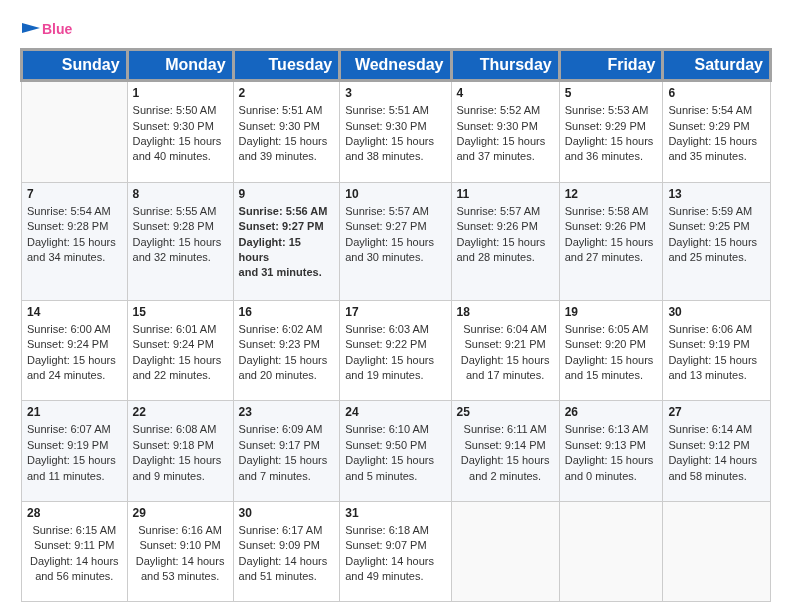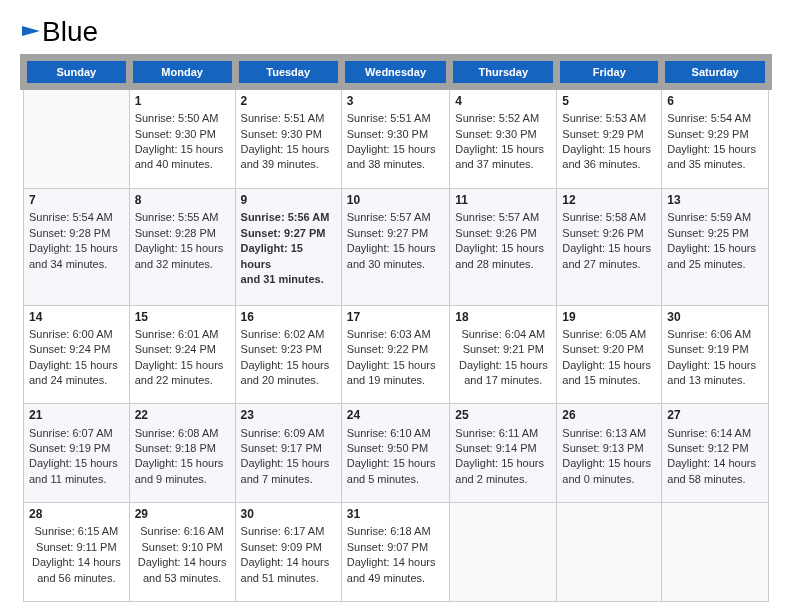--- a/index.html
+++ b/index.html
@@ -48,25 +48,25 @@
       margin-top: 2px;
     }
     .calendar {
       width: 100%;
       border-collapse: collapse;
       flex: 1;
     }
     .calendar th {
       background: #1565c0;
       color: #fff;
-      font-size: 11px;
+      font-size: 16px;
       font-weight: bold;
       padding: 5px 6px;
-      text-align: center;
-      border: 7px solid #a3a3a3;
+      text-align: right;
+      border: 3px solid #a3a3a3;
     }
     .calendar td {
       border: 1px solid #ccc;
       vertical-align: top;
       padding: 3px 5px;
       font-size: 9.5px;
       color: #222;
       width: 113px;
       height: 82px;
       line-height: 1.35;
@@ -95,21 +95,21 @@
 
 <div class="page">
   <div class="header">
     <div class="logo">
       <div class="logo-wrapper">
         <div style="font-size:22px;font-weight:bold;color:#1a1a2e;line-height:1;">
           <svg width="18" height="14" viewBox="0 0 18 14" style="display:inline-block;vertical-align:middle;margin-left:2px;">
             <polygon points="0,0 18,5 0,10" fill="#1565c0"></polygon>
           </svg>
         </div>
-        <div style="font-size:28px;font-weight:normal;color:#000000;margin-left:0;line-height:1;">Blue</div>
+        <div style="font-size:14px;font-weight:bold;color:#ec4899;margin-left:0;line-height:1;">Blue</div>
       </div>
     </div>
     <div class="title-block">
       <div class="title-month"></div>
       <div class="title-location"></div>
     </div>
   </div>
 
   <table class="calendar">
     <thead>
@@ -295,21 +295,21 @@
           </td>
           <td>
             <span class="day-num">24</span>
             <div class="day-info" style="white-space: pre-line;">Sunrise: 6:10 AM
 Sunset: 9:50 PM
 Daylight: 15 hours
 and 5 minutes.</div>
           </td>
           <td>
             <span class="day-num">25</span>
-            <div class="day-info" style="white-space: pre-line;">Sunrise: 6:11 AM
+            <div class="day-info" style="white-space: pre-line; text-align: center;">Sunrise: 6:11 AM
 Sunset: 9:14 PM
 Daylight: 15 hours
 and 2 minutes.</div>
           </td>
           <td>
             <span class="day-num">26</span>
             <div class="day-info" style="white-space: pre-line;">Sunrise: 6:13 AM
 Sunset: 9:13 PM
 Daylight: 15 hours
 and 0 minutes.</div>

